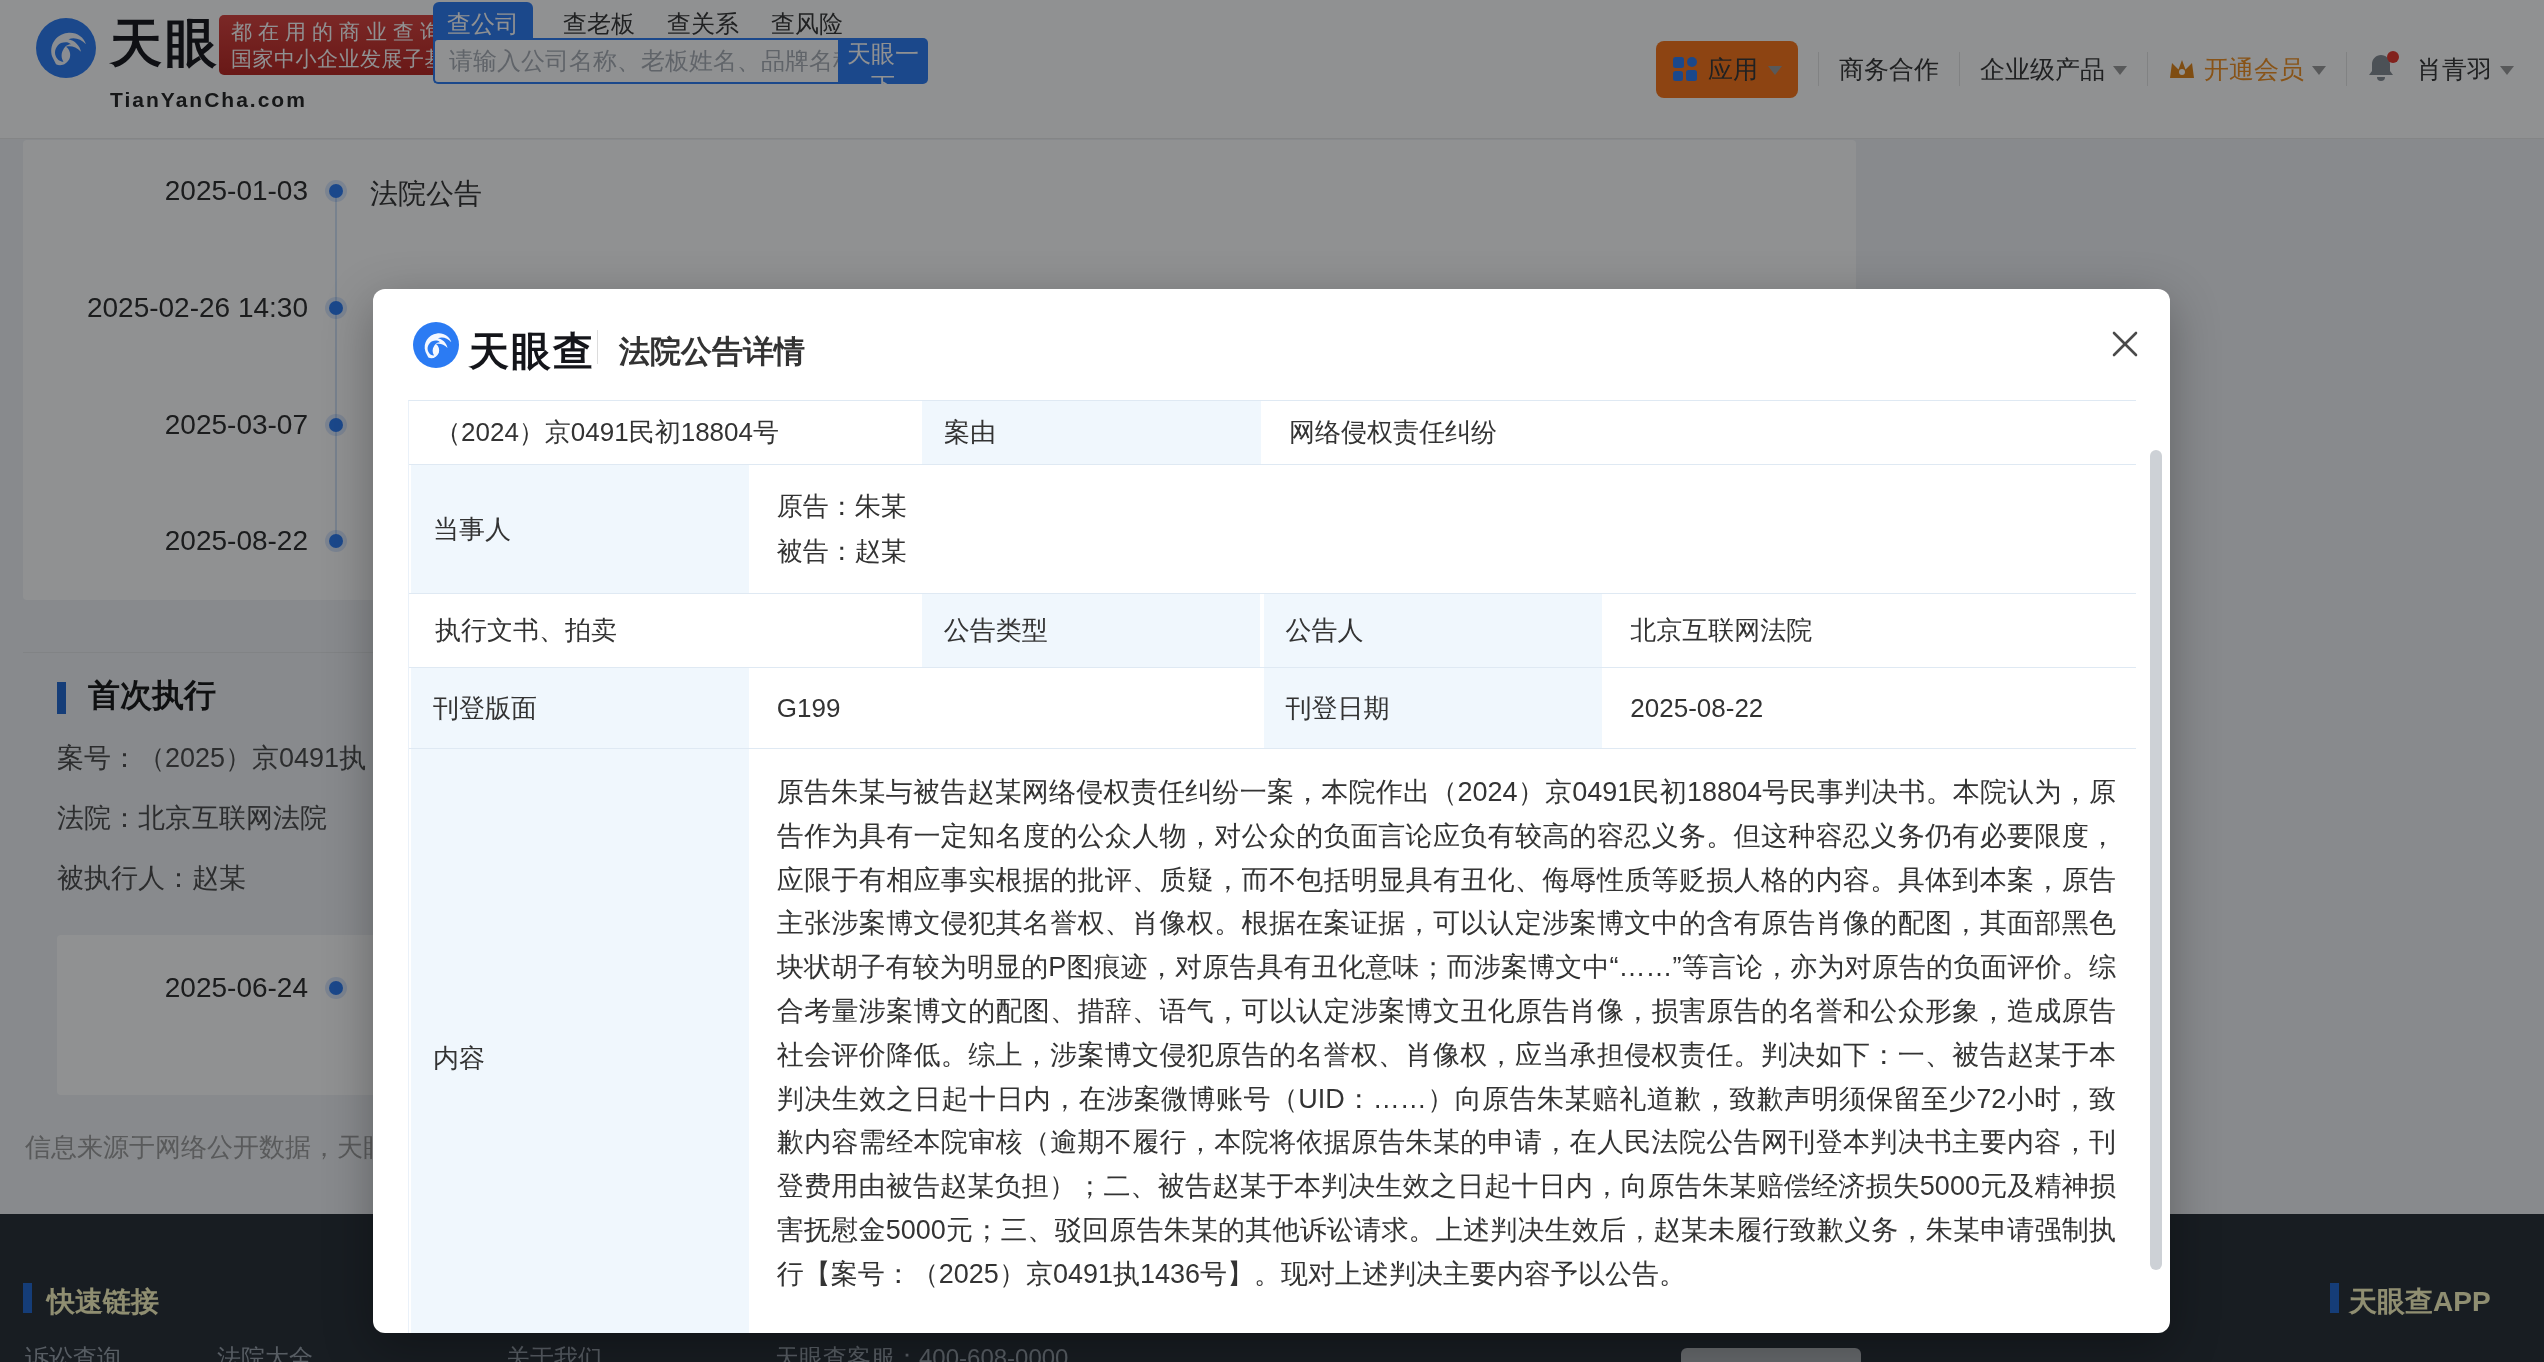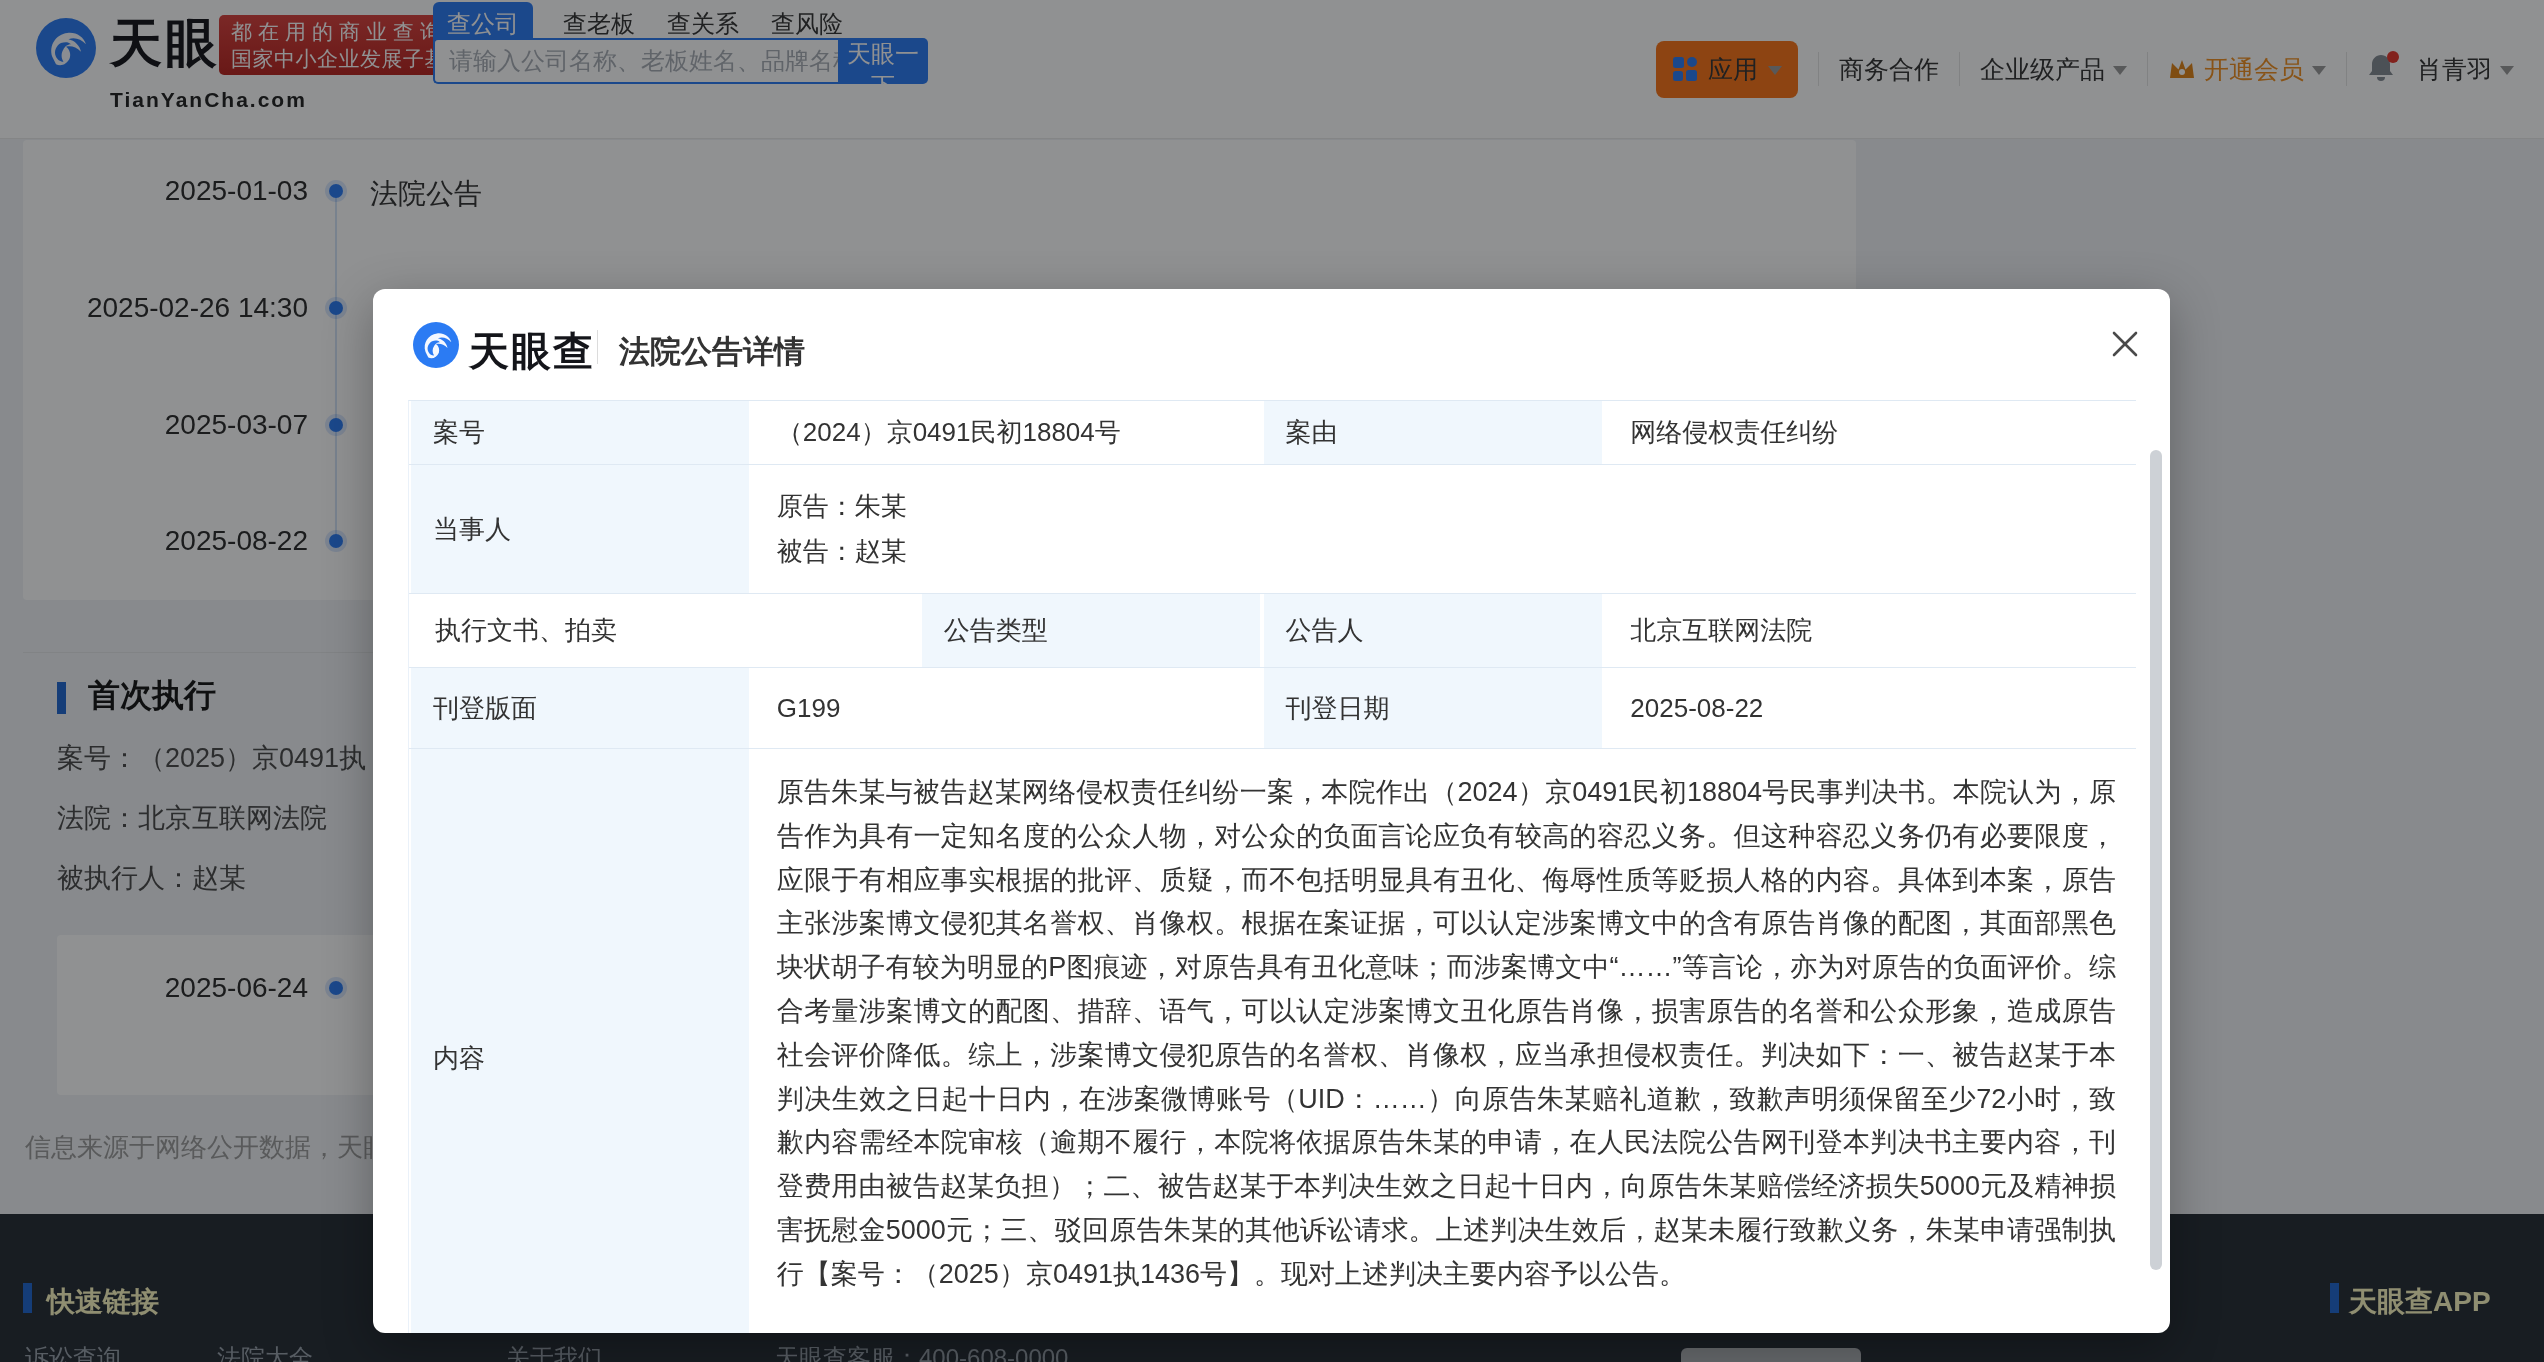--- a/index.html
+++ b/index.html
@@ -208,21 +208,20 @@
     <div class="m-brand">天眼查</div>
     <div class="m-vdiv"></div>
     <div class="m-title">法院公告详情</div>
     <svg class="m-close" viewBox="0 0 38 38">
       <line x1="8" y1="8" x2="30" y2="30" stroke="#4a4a4a" stroke-width="2.6" stroke-linecap="round"></line>
       <line x1="30" y1="8" x2="8" y2="30" stroke="#4a4a4a" stroke-width="2.6" stroke-linecap="round"></line>
     </svg>
 
     <div class="m-table">
       <div class="m-row r1">
-        <div class="cell lc w-l1">案号</div>
         <div class="cell w-v1">（2024）京0491民初18804号</div>
         <div class="cell lc w-l2">案由</div>
         <div class="cell w-v2">网络侵权责任纠纷</div>
       </div>
       <div class="m-row r2">
         <div class="cell lc w-l1">当事人</div>
         <div class="cell w-span party-cell">
           <span>原告：朱某</span>
           <span>被告：赵某</span>
         </div>

